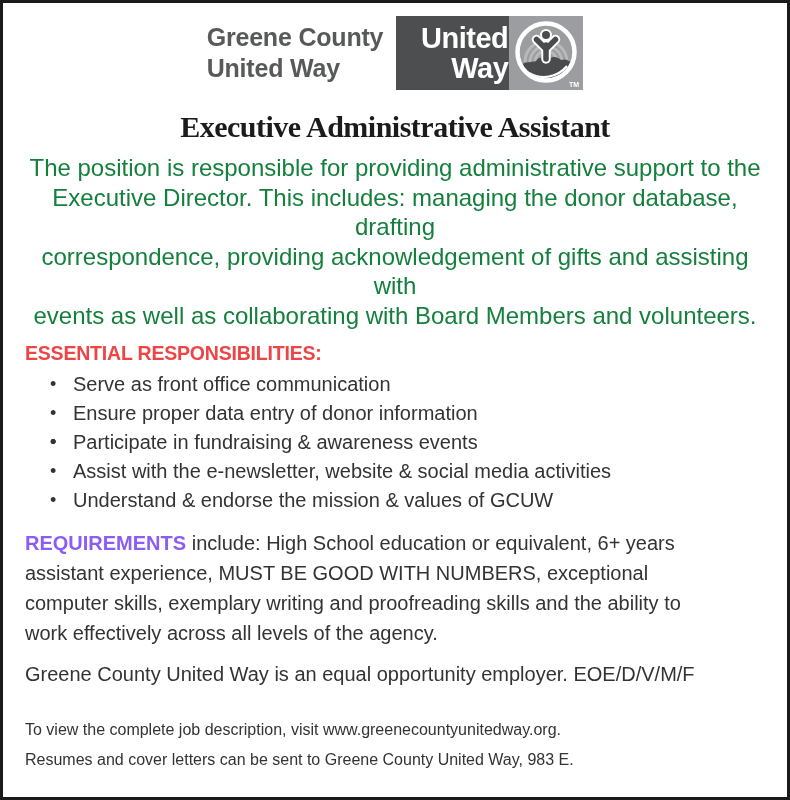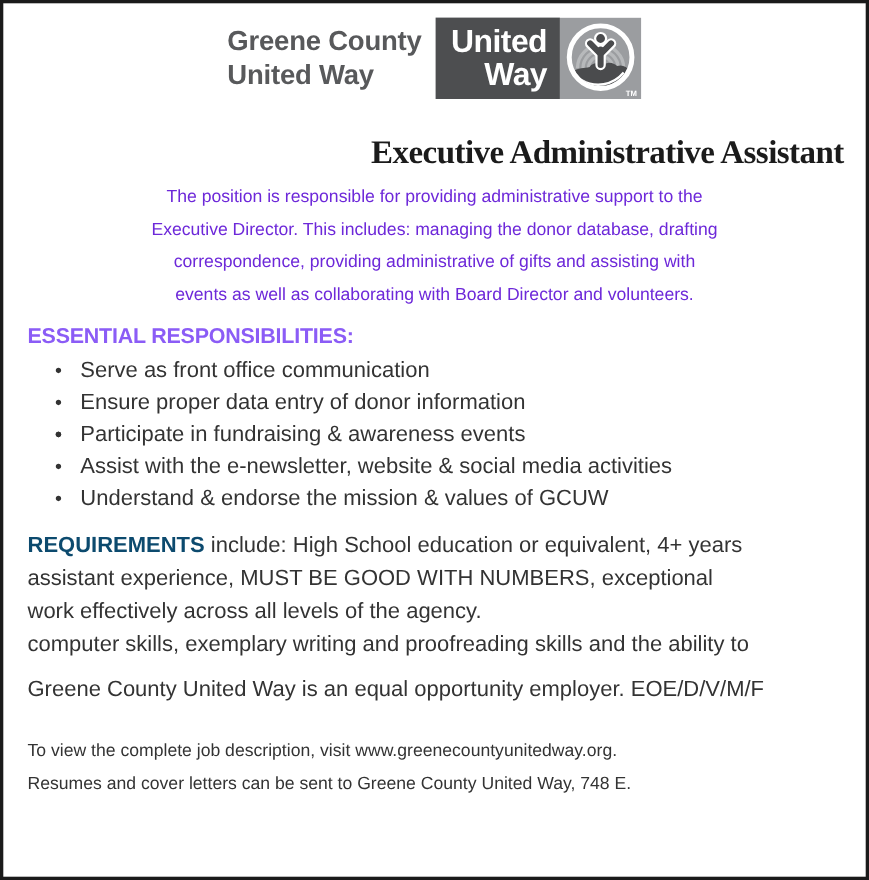--- a/index.html
+++ b/index.html
@@ -21,47 +21,47 @@
   }
   .org-name{
     font-weight:bold;font-size:25px;line-height:31px;
     color:#58595b;text-align:left;letter-spacing:-0.2px;
   }
   .uw-logo{display:flex;}
   .uw-wordmark{
     width:113px;height:74px;box-sizing:border-box;
     background:#4d4e50;color:#ffffff;
     font-weight:bold;font-size:29px;line-height:30px;letter-spacing:-0.5px;
-    text-align:right;padding:7px 12px 0 0;
+    text-align:right;padding:7px 1px 0 0;
   }
   .uw-symbol{width:74px;height:74px;display:block;}
   
   .title{
-    margin:28px 0 0 0;text-align:right;
+    margin:16px 0 0 0;text-align:center;
     font-family:"Liberation Serif","DejaVu Serif",serif;
     font-weight:bold;font-size:30px;line-height:42px;
     letter-spacing:-0.5px;color:#1b1b1b;
   }
-  .intro{margin:5px auto 0;text-align:center;font-size:16px;line-height:29.5px;color:#6d28d9;}
+  .intro{margin:5px auto 0;text-align:center;font-size:24px;line-height:29.5px;color:#15803d;}
   
   .section-heading{
     margin:9px 0 0 2px;font-size:19.5px;line-height:29px;
-    font-weight:bold;color:#8b5cf6;letter-spacing:-0.2px;
+    font-weight:bold;color:#ef4444;letter-spacing:-0.2px;
   }
   ul.bullets{list-style:none;margin:2px 0 0 0;padding:0;}
   ul.bullets li{
     position:relative;padding-left:50px;
     font-size:20px;line-height:29.1px;color:#333333;
   }
   ul.bullets li .dot{
     position:absolute;left:27px;top:0;font-size:18px;color:#333333;
   }
   
   .requirements{margin:13px 0 0 2px;font-size:20px;line-height:30px;color:#333333;white-space:nowrap;}
-  .requirements .req-label{font-weight:bold;color:#0c4a6e;}
+  .requirements .req-label{font-weight:bold;color:#8b5cf6;}
   .eoe{margin:12px 0 16px 2px;font-size:20px;line-height:29px;color:#333333;white-space:nowrap;}
   .contact{margin:26px 0 0 2px;font-size:16px;line-height:29.5px;color:#333333;white-space:nowrap;}
 </style>
 </head>
 <body>
 
 <div class="page">
 
   <div class="header">
     <div class="org-name">
@@ -108,22 +108,22 @@
         <text x="70" y="71" text-anchor="end" font-size="7" font-weight="bold" fill="#ffffff">TM</text>
       </svg>
     </div>
   </div>
 
   <h1 class="title">Executive Administrative Assistant</h1>
 
   <div class="intro">
     <div>The position is responsible for providing administrative support to the</div>
     <div>Executive Director. This includes: managing the donor database, drafting</div>
-    <div>correspondence, providing administrative of gifts and assisting with</div>
-    <div>events as well as collaborating with Board Director and volunteers.</div>
+    <div>correspondence, providing acknowledgement of gifts and assisting with</div>
+    <div>events as well as collaborating with Board Members and volunteers.</div>
   </div>
 
   <div class="section-heading">ESSENTIAL RESPONSIBILITIES:</div>
   <ul class="bullets">
     <li>
       <span class="dot">•</span>
       <span>Serve as front office communication</span>
     </li>
     <li>
       <span class="dot">•</span>
@@ -144,27 +144,27 @@
       <span>Assist with the e-newsletter, website &amp; social media activities</span>
     </li>
     <li>
       <span class="dot">•</span>
       <span>Understand &amp; endorse the mission &amp; values of GCUW</span>
     </li>
   </ul>
 
   <div class="requirements">
     <div>
-      <span class="req-label">REQUIREMENTS</span><span> include: High School education or equivalent, 4+ years</span>
+      <span class="req-label">REQUIREMENTS</span><span> include: High School education or equivalent, 6+ years</span>
     </div>
     <div>assistant experience, MUST BE GOOD WITH NUMBERS, exceptional</div>
+    <div>computer skills, exemplary writing and proofreading skills and the ability to</div>
     <div>work effectively across all levels of the agency.</div>
-    <div>computer skills, exemplary writing and proofreading skills and the ability to</div>
   </div>
 
   <div class="eoe">Greene County United Way is an equal opportunity employer. EOE/D/V/M/F</div>
 
   <div class="contact">
     <div>To view the complete job description, visit www.greenecountyunitedway.org.</div>
-    <div>Resumes and cover letters can be sent to Greene County United Way, 748 E.</div>
+    <div>Resumes and cover letters can be sent to Greene County United Way, 983 E.</div>
   </div>
 
 </div>
 
 </body></html>

